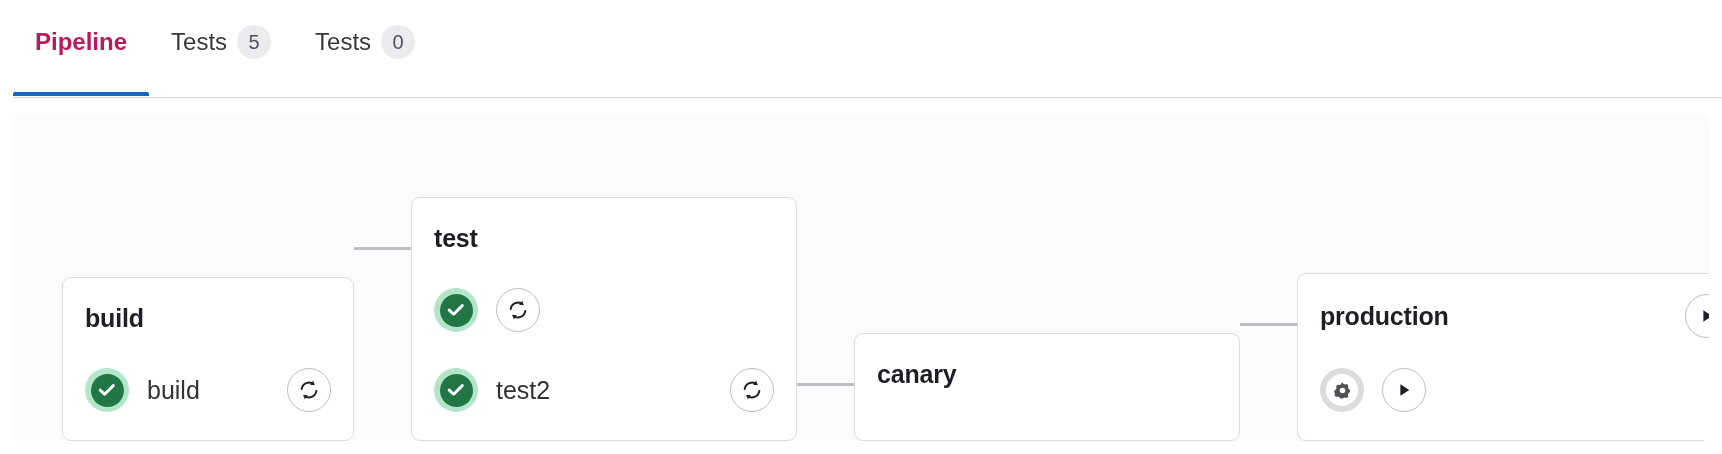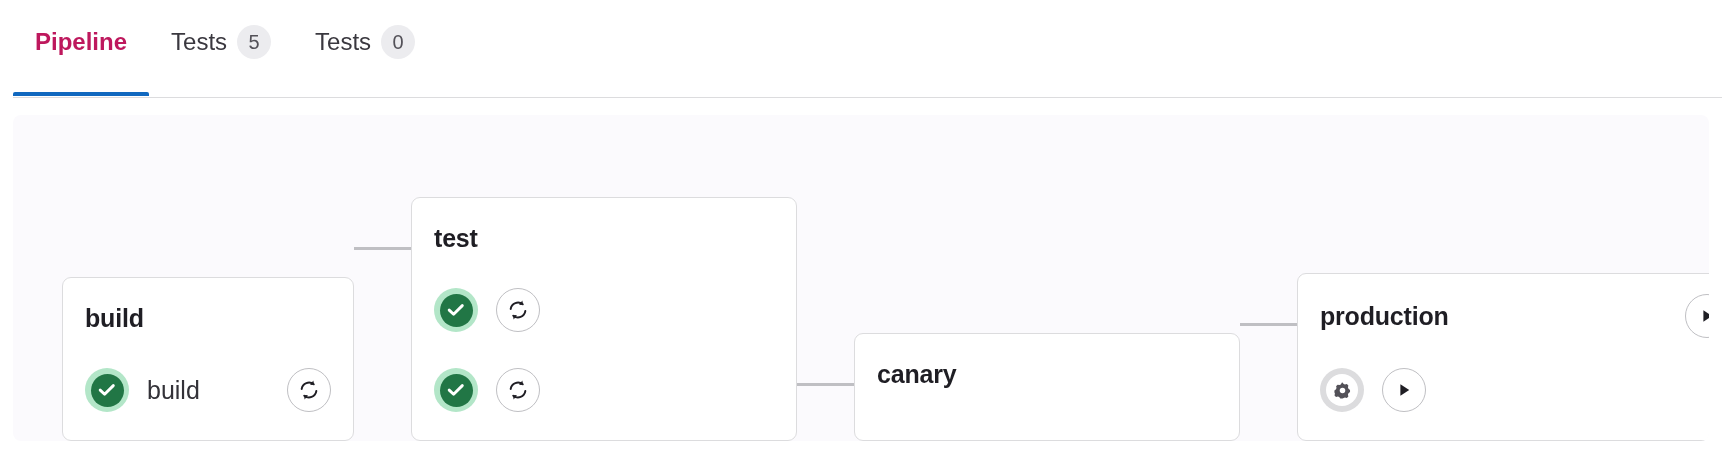--- a/index.html
+++ b/index.html
@@ -273,20 +273,21 @@
   </div>
 
   <div class="job-row">
     <span class="status-icon success" style="background: rgb(179, 230, 200);">
                 <span class="core" style="background: rgb(33, 118, 69);">
                   <svg width="20" height="20" viewBox="0 0 20 20" aria-hidden="true">
                     <path d="M3.2 10.1 L7.6 14.2 L16.3 5.6" fill="none" stroke="#ffffff" stroke-width="2.9" stroke-linecap="round" stroke-linejoin="round"></path>
                   </svg>
                 </span>
               </span>
+    <span class="job-name">test2</span>
     <button class="action-btn">
                 <span>
                   <svg width="24" height="24" viewBox="0 0 24 24" aria-hidden="true">
                     <path d="M19.3 13.1a7.4 7.4 0 0 1-12.0 4.6" fill="none" stroke="#1f1e24" stroke-width="2" stroke-linecap="round"></path>
                     <path d="M4.7 10.9a7.4 7.4 0 0 1 12.0-4.6" fill="none" stroke="#1f1e24" stroke-width="2" stroke-linecap="round"></path>
                     <path d="M16.3 2.6 L17.2 6.7 L13.1 7.0 Z" fill="#1f1e24"></path>
                     <path d="M7.7 21.4 L6.8 17.3 L10.9 17.0 Z" fill="#1f1e24"></path>
                   </svg>
                 </span>
               </button>

